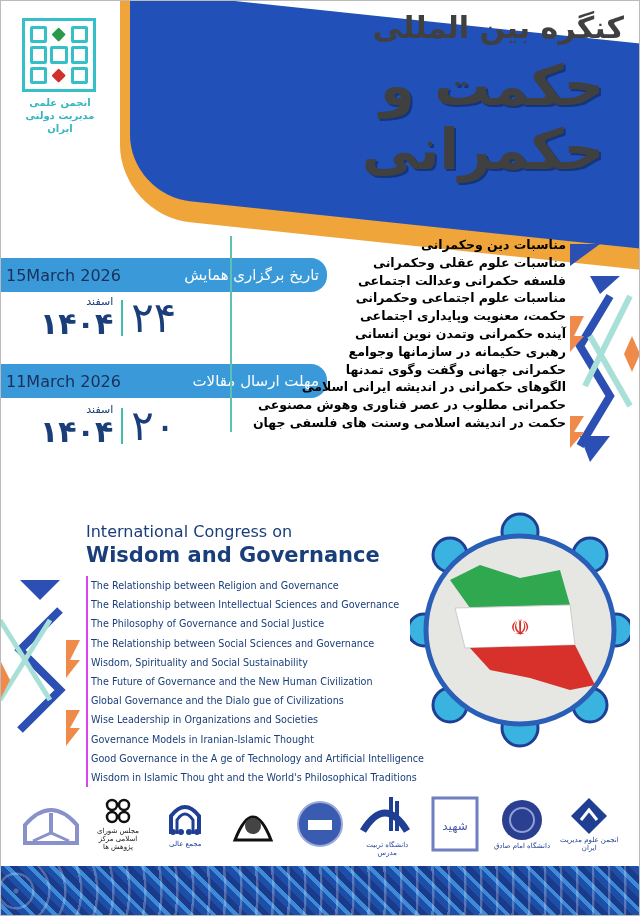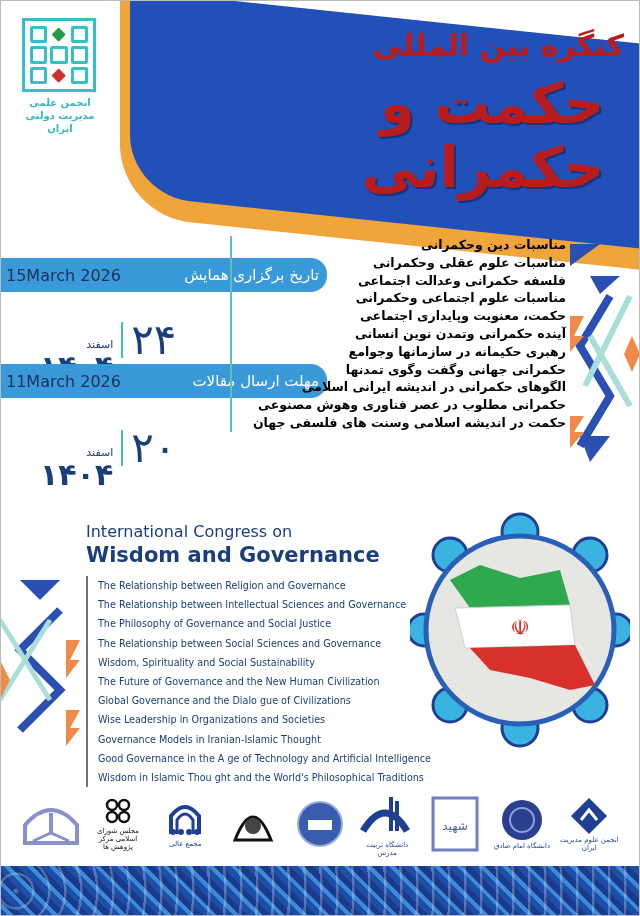--- a/index.html
+++ b/index.html
@@ -1,46 +1,46 @@
 <!DOCTYPE html>
 <html><head>
 <meta charset="utf-8">
 <style>
   html,body{margin:0;padding:0;}
   body{width:640px;height:916px;position:relative;overflow:hidden;background:#fff;font-family:"DejaVu Sans",sans-serif;}
   .frame{position:absolute;inset:0;border:1px solid #bbb;box-sizing:border-box;pointer-events:none;}
   
   .banner-orange{position:absolute;left:120px;top:-10px;width:560px;height:225px;background:#f0a53a;border-bottom-left-radius:70px;transform:skewY(6deg);transform-origin:left top;}
   .banner-blue{position:absolute;left:130px;top:-10px;width:540px;height:205px;background:#2150b8;border-bottom-left-radius:60px;transform:skewY(6deg);transform-origin:left top;}
-  .banner-text{position:absolute;right:16px;top:28px;width:480px;text-align:right;color:#b91c1c;direction:rtl;}
+  .banner-text{position:absolute;right:16px;top:10px;width:480px;text-align:right;color:#404040;direction:rtl;}
   .subtitle{font-size:30px;font-weight:bold;line-height:36px;}
   .title{font-size:56px;font-weight:bold;line-height:64px;margin-top:8px;margin-right:20px;letter-spacing:1px;text-shadow:2px 2px 0 #13357d;}
   
   .logo{position:absolute;left:22px;top:18px;width:74px;height:74px;border:3px solid #35c0c8;box-sizing:border-box;background:#fff;display:grid;grid-template-columns:repeat(3,1fr);grid-template-rows:repeat(3,1fr);gap:3px;padding:5px;}
   .logo span{border:3px solid #35c0c8;border-radius:2px;}
   .logo .dg{background:#2a9a4a;border-color:#2a9a4a;transform:rotate(45deg) scale(.6);}
   .logo .dr{background:#d0312d;border-color:#d0312d;transform:rotate(45deg) scale(.6);}
   .logo-caption{position:absolute;left:14px;top:96px;width:92px;text-align:center;color:#35b6c0;font-size:10px;line-height:13px;direction:rtl;font-weight:bold;}
   
   .ribbon{position:absolute;left:0;width:327px;height:34px;background:#3a9ad9;border-top-right-radius:16px;border-bottom-right-radius:16px;display:flex;justify-content:space-between;align-items:center;padding:0 8px 0 6px;box-sizing:border-box;color:#fff;}
   .ribbon .en{color:#1a2f5a;font-size:16px;}
   .ribbon .fa{font-size:15px;direction:rtl;}
   .date-block{position:absolute;left:40px;display:flex;align-items:center;color:#1a3e7a;}
-  .date-left{text-align:right;direction:rtl;margin-top:43px;}
+  .date-left{text-align:right;direction:rtl;}
   .month{font-size:11px;color:#1a3e7a;line-height:12px;}
   .year{font-size:30px;font-weight:bold;line-height:32px;}
   .vsep{width:2px;height:36px;background:#3fbfa8;margin:0 8px;}
   .day{font-size:42px;font-weight:normal;line-height:44px;}
   
   .topics-fa{position:absolute;right:74px;top:236px;width:330px;text-align:right;direction:rtl;color:#000000;font-size:12.5px;line-height:17.8px;font-weight:bold;border-left:2px solid #5ebfb3;padding-left:4px;}
   
   .en-head{position:absolute;left:86px;top:522px;color:#1a3e7a;}
   .en-head .l1{font-size:16px;line-height:20px;}
   .en-head .l2{font-size:21px;font-weight:bold;line-height:26px;}
-  .topics-en{position:absolute;left:86px;top:576px;width:320px;color:#1a3e7a;font-size:9.6px;line-height:19.2px;border-left:2px solid #737373;padding-left:12px;}
+  .topics-en{position:absolute;left:86px;top:576px;width:320px;color:#1a3e7a;font-size:9.6px;line-height:19.2px;border-left:2px solid #d946ef;padding-left:5px;}
   .topics-en div{margin-left:-2px;padding-left:0;white-space:nowrap;}
   
   .medallion{position:absolute;left:410px;top:510px;width:220px;height:240px;}
   
   .deco{position:absolute;}
   
   .sponsors{position:absolute;left:0;top:788px;width:640px;height:72px;display:flex;justify-content:space-around;align-items:center;padding:0 17px;box-sizing:border-box;}
   .sponsor{width:60px;height:66px;display:flex;flex-direction:column;align-items:center;justify-content:center;color:#1f3f95;font-size:7px;direction:rtl;text-align:center;}
   .sponsor svg{display:block;}
   

